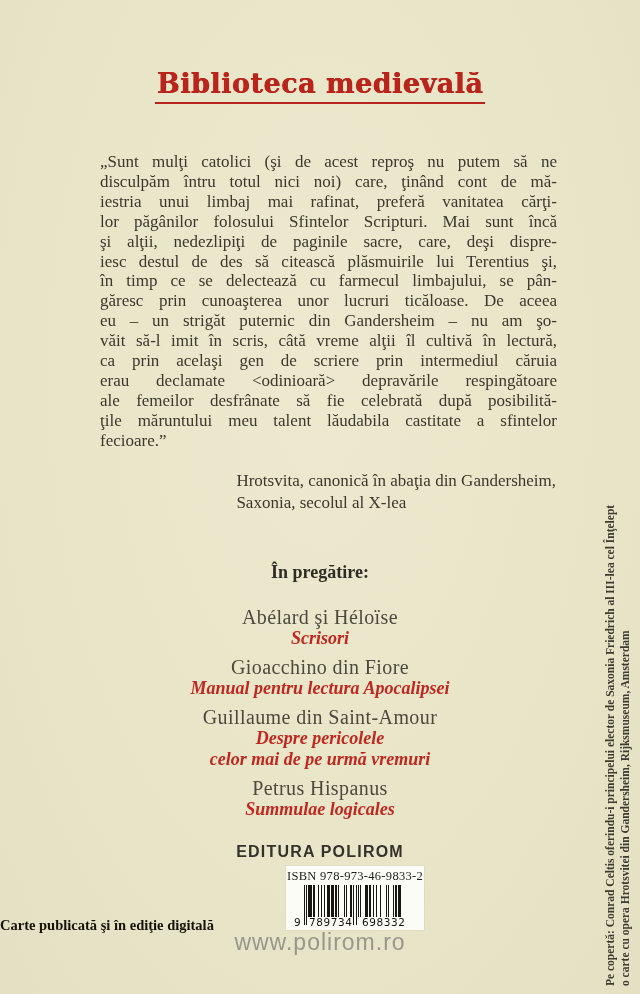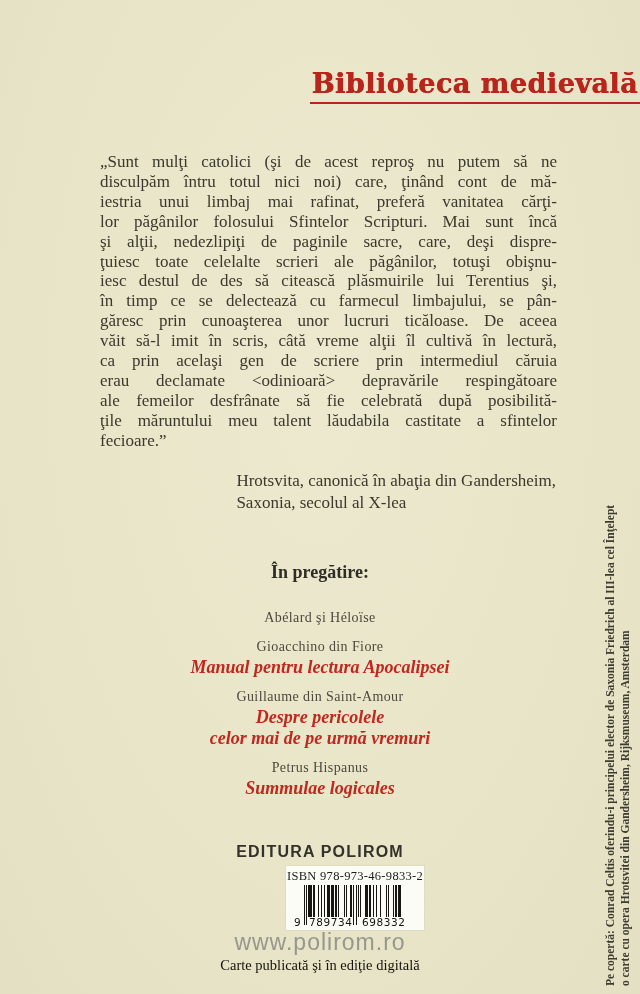--- a/index.html
+++ b/index.html
@@ -4,39 +4,39 @@
 <style>
   html,body { margin:0; padding:0; background:#555; }
   .cover {
     position:relative; width:640px; height:994px; overflow:hidden;
     background:#e9e6c9;
     background-image: radial-gradient(ellipse at 50% 38%, #ece9cf 0%, #e8e5c8 55%, #e3e0c3 100%);
     font-family:"Liberation Serif", serif; color:#3b382d;
   }
   .series-title {
     position:absolute; top:68px; left:0; width:100%; margin:0;
-    text-align:right; font-family:"DejaVu Serif", serif;
+    text-align:center; font-family:"DejaVu Serif", serif;
     font-size:27px; font-weight:bold; color:#b9241b;
     text-shadow:0.6px 0 #b9241b; letter-spacing:0.5px;
   }
   .series-title span{ border-bottom:2px solid #b9241b; padding:0 2px 3px; }
   .quote {
     position:absolute; left:100px; top:152px; width:457px;
     font-size:17px; line-height:19.9px; color:#3b382d;
   }
   .qline { text-align:justify; text-align-last:justify; }
   .qline.qlast { text-align-last:left; }
   .attribution {
     position:absolute; top:470px; right:84px; text-align:left;
     font-size:17px; line-height:21.5px; color:#3b382d;
   }
   .upcoming { position:absolute; top:562px; left:0; width:100%; text-align:center; }
   .up-heading { font-size:18px; font-weight:bold; color:#2e2c24; margin-bottom:24px; }
   .book { margin-bottom:8px; }
-  .book-author { font-size:14px; line-height:21px; color:#4c493e; letter-spacing:0.4px; }
+  .book-author { font-size:20px; line-height:21px; color:#4c493e; letter-spacing:0.4px; }
   .book-title  { font-size:18px; line-height:21px; color:#c0271e; font-weight:bold; font-style:italic; white-space:pre-line; }
   .publisher {
     position:absolute; top:843px; left:0; width:100%; text-align:center;
     font-family:"Liberation Sans", sans-serif; font-size:16px; font-weight:bold;
     letter-spacing:1.2px; color:#33312a;
   }
   .barcode-box {
     position:absolute; top:866px; left:50%; transform:translateX(-50%);
     width:138px; height:64px; background:#fcfcf6; box-shadow:0 0 0 1px rgba(0,0,0,0.03);margin-left:35px;
   }
@@ -49,22 +49,22 @@
   .bc-digit-group {
     position:absolute; bottom:-1px; height:12px; display:flex; justify-content:space-between;
     font-family:"DejaVu Sans", sans-serif; font-size:10.5px; line-height:12px; color:#14130f;
   }
   .bc-lead { left:0px; } .bc-left { left:15px; width:43px; } .bc-right { left:68px; width:43px; }
   .website {
     position:absolute; top:929px; left:0; width:100%; text-align:center;
     font-family:"Liberation Sans", sans-serif; font-size:23px; color:#97978c; letter-spacing:1px;
   }
   .digital-note {
-    position:absolute; top:957px; left:0; width:100%; text-align:center;
-    font-size:14.5px; font-weight:normal; color:#151309;
+    position:absolute; top:917px; left:0; width:100%; text-align:left;
+    font-size:14.5px; font-weight:bold; color:#151309;
   }
   .cover-credit {
     position:absolute; top:366px; right:7px; height:620px;
     writing-mode:vertical-rl; transform:rotate(180deg);
     font-size:11.5px; font-weight:bold; line-height:15px; color:#3e3b30;
     white-space:nowrap;
   }
 </style>
 </head>
 <body>
@@ -72,42 +72,43 @@
 <div class="cover">
 
   <h1 class="series-title"><span>Biblioteca medievală</span></h1>
 
   <div class="quote" id="quote">
       <div class="qline">„Sunt mulţi catolici (şi de acest reproş nu putem să ne</div>
       <div class="qline">disculpăm întru totul nici noi) care, ţinând cont de mă-</div>
       <div class="qline">iestria unui limbaj mai rafinat, preferă vanitatea cărţi-</div>
       <div class="qline">lor păgânilor folosului Sfintelor Scripturi. Mai sunt încă</div>
       <div class="qline">şi alţii, nedezlipiţi de paginile sacre, care, deşi dispre-</div>
-      <div class="qline">ţuiesc toate celelalte scrieri ale păgânilor, totuşi obişnu-</div>
       <div class="qline">iesc destul de des să citească plăsmuirile lui Terentius şi,</div>
       <div class="qline">în timp ce se delectează cu farmecul limbajului, se pân-</div>
       <div class="qline">găresc prin cunoaşterea unor lucruri ticăloase. De aceea</div>
+      <div class="qline">eu – un strigăt puternic din Gandersheim – nu am şo-</div>
       <div class="qline">văit să-l imit în scris, câtă vreme alţii îl cultivă în lectură,</div>
       <div class="qline">ca prin acelaşi gen de scriere prin intermediul căruia</div>
       <div class="qline">erau declamate &lt;odinioară&gt; depravările respingătoare</div>
       <div class="qline">ale femeilor desfrânate să fie celebrată după posibilită-</div>
       <div class="qline">ţile măruntului meu talent lăudabila castitate a sfintelor</div>
       <div class="qline qlast">fecioare.”</div>
     </div>
 
   <div class="attribution">
     <div>Hrotsvita, canonică în abaţia din Gandersheim,</div>
     <div>Saxonia, secolul al X-lea</div>
   </div>
 
   <div class="upcoming">
     <div class="up-heading">În pregătire:</div>
     <div id="books">
         <div class="book">
           <div class="book-author">Abélard şi Héloïse</div>
+          <div class="book-title">Scrisori</div>
         </div>
         <div class="book">
           <div class="book-author">Gioacchino din Fiore</div>
           <div class="book-title">Manual pentru lectura Apocalipsei</div>
         </div>
         <div class="book">
           <div class="book-author">Guillaume din Saint-Amour</div>
           <div class="book-title">Despre pericolele
 celor mai de pe urmă vremuri</div>
         </div>

